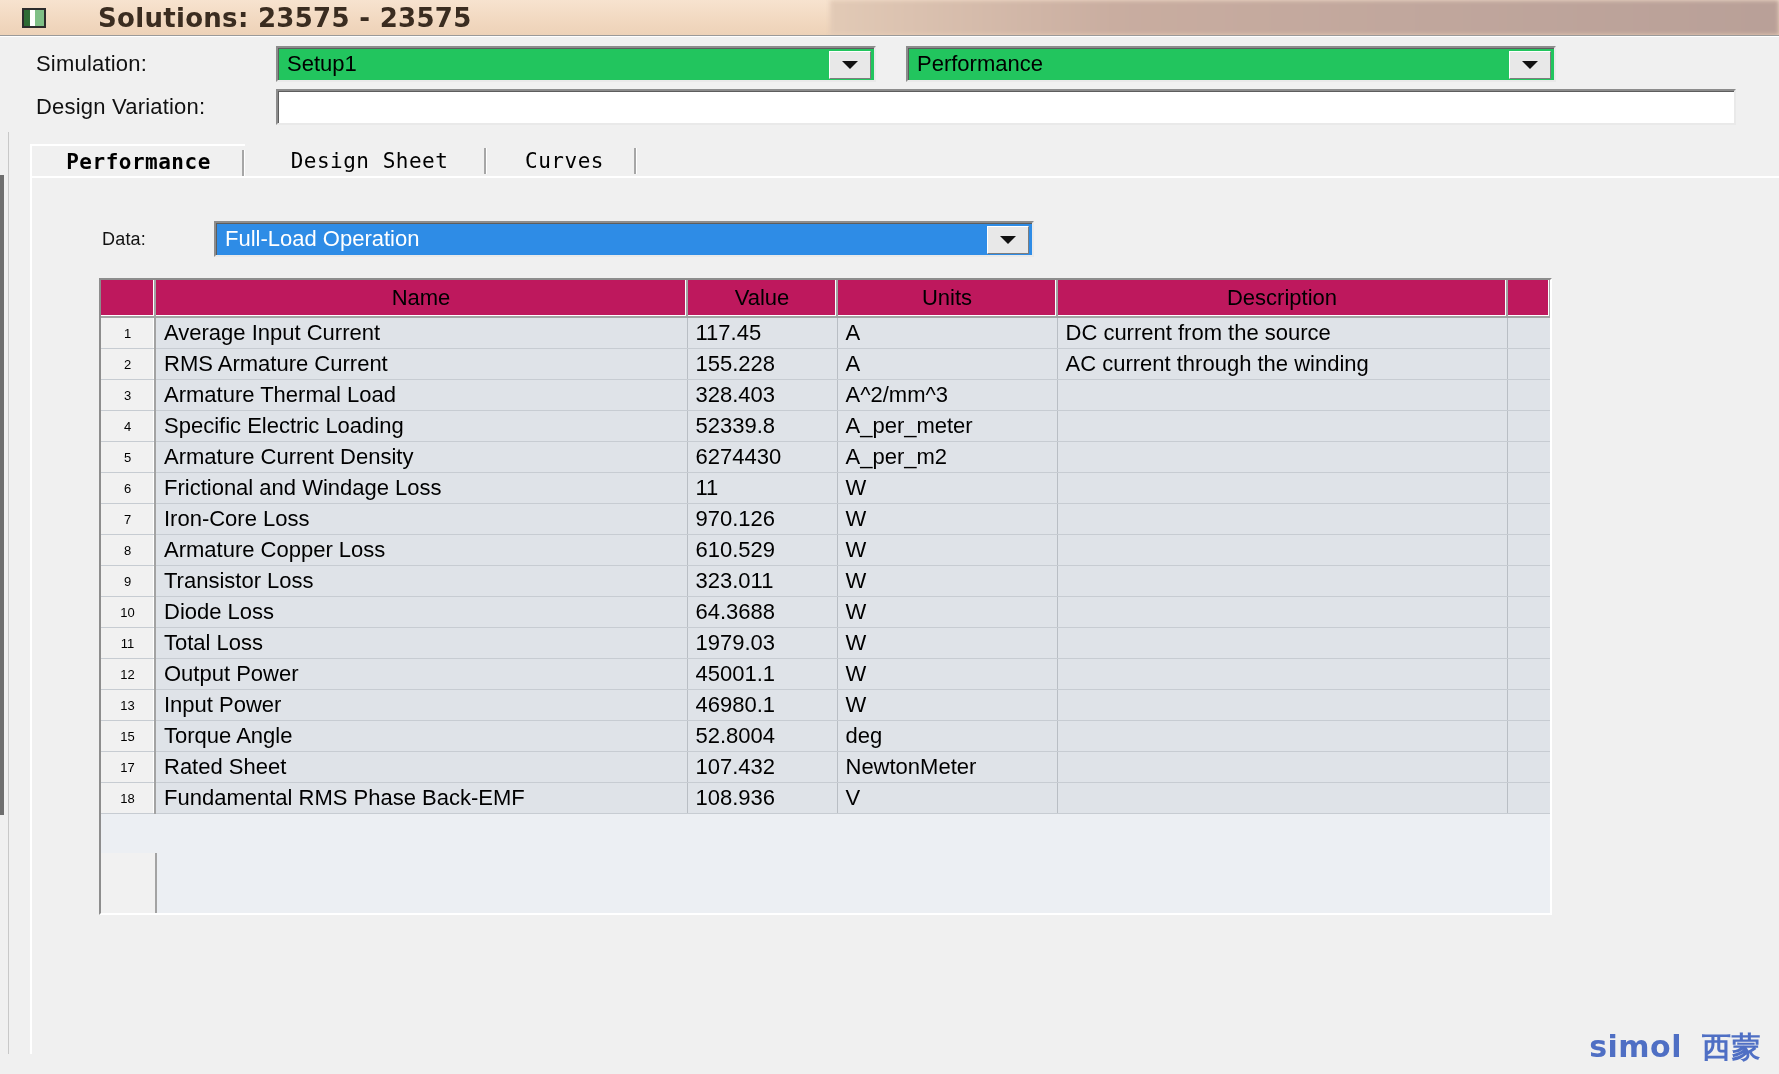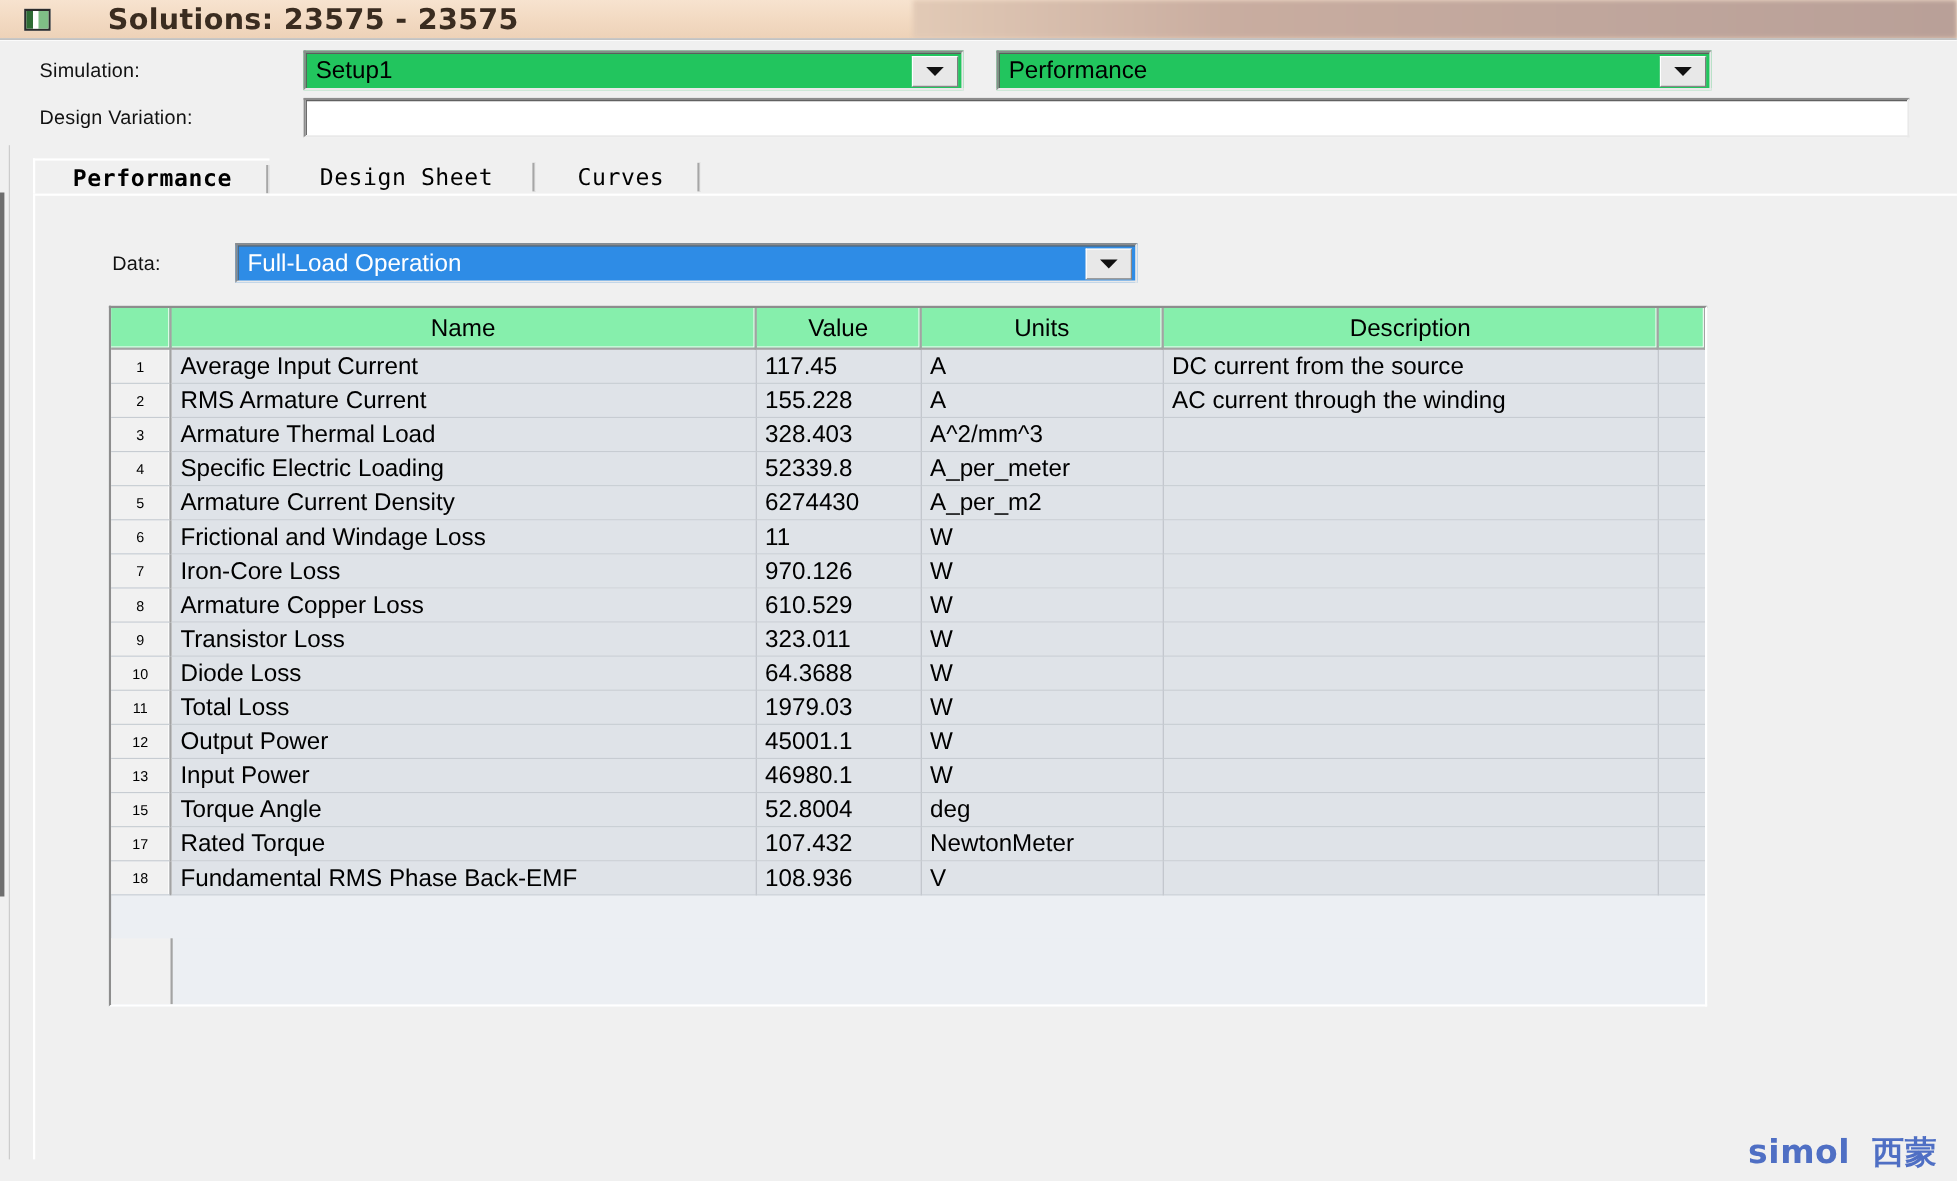--- a/index.html
+++ b/index.html
@@ -41,21 +41,21 @@
   .toppanel{
     position:absolute;left:0;top:35px;width:1779px;height:97px;
     background:#f0f0f0;
     border-top:2px solid #ffffff;
   }
   .toppanel:before{
     content:"";position:absolute;left:0;top:-2px;width:1779px;height:1px;background:#9a9a9a;
   }
   .row{position:absolute;left:0;display:flex;align-items:center;height:34px;}
   .lbl{
-    font-size:18px;color:#111;letter-spacing:0.2px;
+    font-size:22px;color:#111;letter-spacing:0.2px;
     font-family:"Liberation Sans","DejaVu Sans",sans-serif;
   }
   .combo{
     position:relative;box-sizing:border-box;height:36px;background:#22c55e;
     border:2px solid;border-color:#8c8c8c #e9e9e9 #e9e9e9 #8c8c8c;
     box-shadow:inset 1px 1px 0 #5d5d5d;
     display:flex;align-items:center;
   }
   .combo .val{
     padding-left:9px;font-size:22px;color:#000;white-space:nowrap;overflow:hidden;
@@ -126,21 +126,21 @@
     overflow:hidden;
   }
   table.grid{border-collapse:collapse;table-layout:fixed;width:1449px;}
   table.grid col.c0{width:54px;}
   table.grid col.c1{width:532px;}
   table.grid col.c2{width:150px;}
   table.grid col.c3{width:220px;}
   table.grid col.c4{width:450px;}
   table.grid col.c5{width:43px;}
   table.grid th{
-    height:34px;background:#86efac;
+    height:34px;background:#be185d;
     border-right:2px solid #a3a3a3;
     border-bottom:2px solid #a3a3a3;
     font-weight:normal;font-size:22px;color:#000;
     text-align:center;
     box-shadow:inset -1px -1px 0 #ffffff;
   }
   table.grid td{
     height:30px;background:#dfe3e8;
     border-right:1px solid #b9bec4;
     border-bottom:1px solid #c7ccd2;
@@ -374,21 +374,21 @@
             <tr>
               <td class="rownum">15</td>
               <td>Torque Angle</td>
               <td>52.8004</td>
               <td>deg</td>
               <td></td>
               <td class="blank"></td>
             </tr>
             <tr>
               <td class="rownum">17</td>
-              <td>Rated Torque</td>
+              <td>Rated Sheet</td>
               <td>107.432</td>
               <td>NewtonMeter</td>
               <td></td>
               <td class="blank"></td>
             </tr>
             <tr>
               <td class="rownum">18</td>
               <td>Fundamental RMS Phase Back-EMF</td>
               <td>108.936</td>
               <td>V</td>

